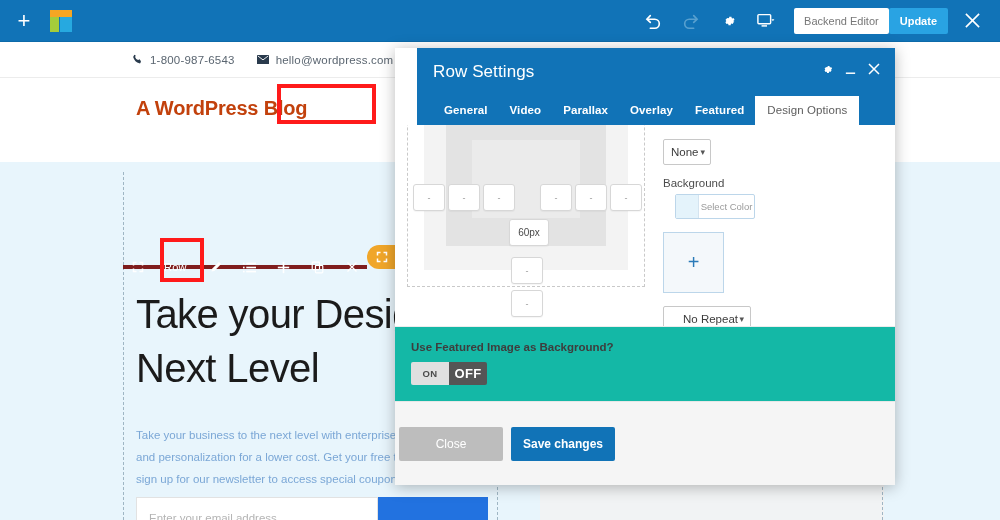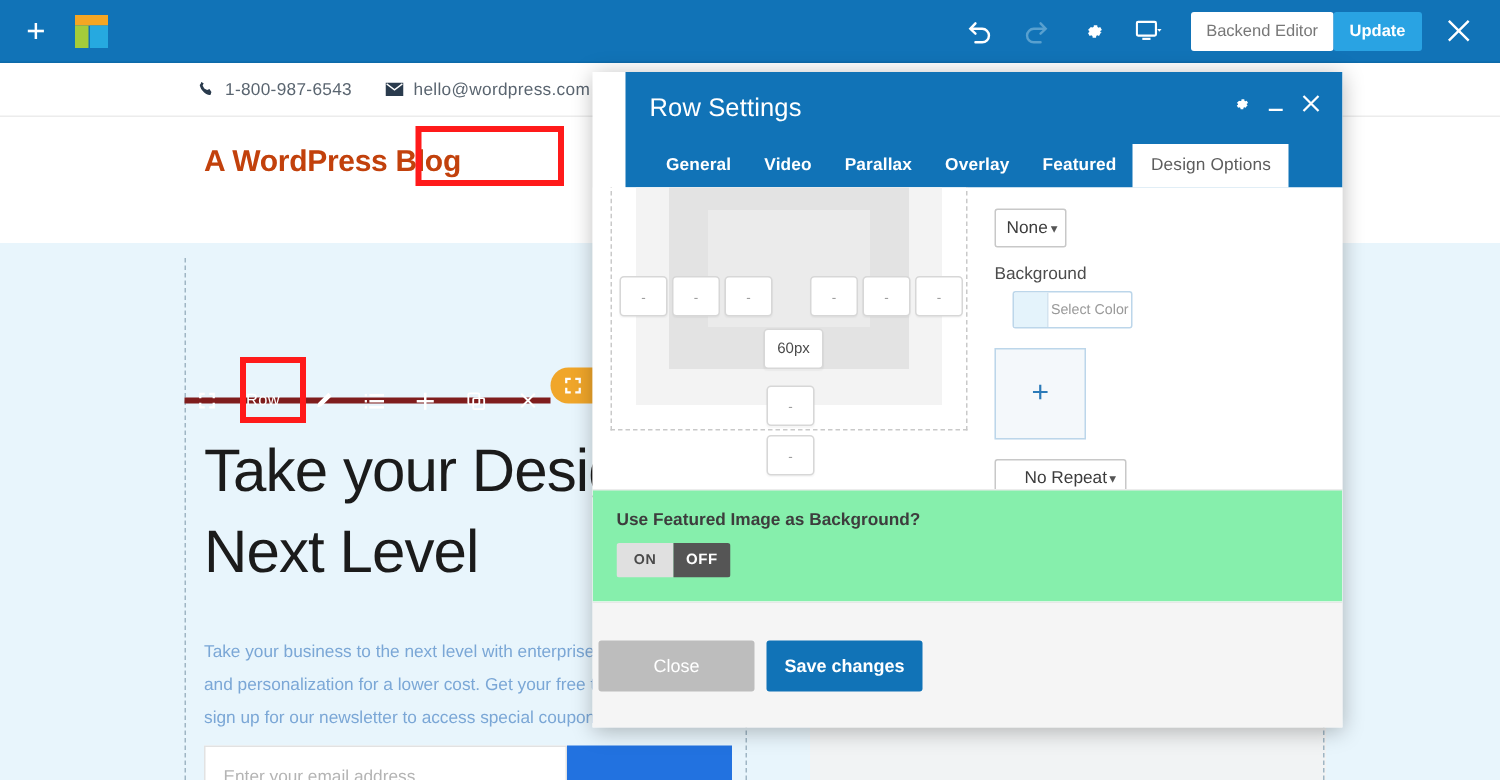--- a/index.html
+++ b/index.html
@@ -285,36 +285,36 @@
   }
   .checkbox {
     width: 12px; height: 12px; border: 1px solid #b4b4b4; border-radius: 2px;
     background: #fff; cursor: pointer;
   }
   .checklabel { font-size: 11.5px; color: #4c4c4c; }
 
   .featured-block {
     position: absolute; left: 0; bottom: 0; width: 100%;
     padding: 14px 16px 16px 16px;
-    border-top: 1px solid #ececec; background: #86efac;
+    border-top: 1px solid #ececec; background: #14b8a6;
   }
   .featured-label {
     font-size: 11.5px; color: #3d3d3d; font-weight: bold; margin-bottom: 9px;
   }
   .toggle {
     display: flex; height: 23px; width: 76px; cursor: pointer;
     border-radius: 2px; overflow: hidden;
   }
   .tg-on {
     flex: 1; background: #e0e0e0; color: #4b4b4b; font-size: 9.5px;
     font-weight: bold; display: flex; align-items: center;
     justify-content: center; letter-spacing: .4px;
   }
   .tg-off {
-    flex: 1; background: #555555; color: #fff; font-size: 10px;
+    flex: 1; background: #555555; color: #fff; font-size: 13px;
     font-weight: bold; display: flex; align-items: center;
     justify-content: center; letter-spacing: .4px;
   }
 
   .modal-footer {
     flex: 0 0 auto; height: 84px; background: #f5f5f5;
     border-top: 1px solid #e7e7e7;
     display: flex; align-items: center; gap: 8px;
     padding: 0 4px;
   }

